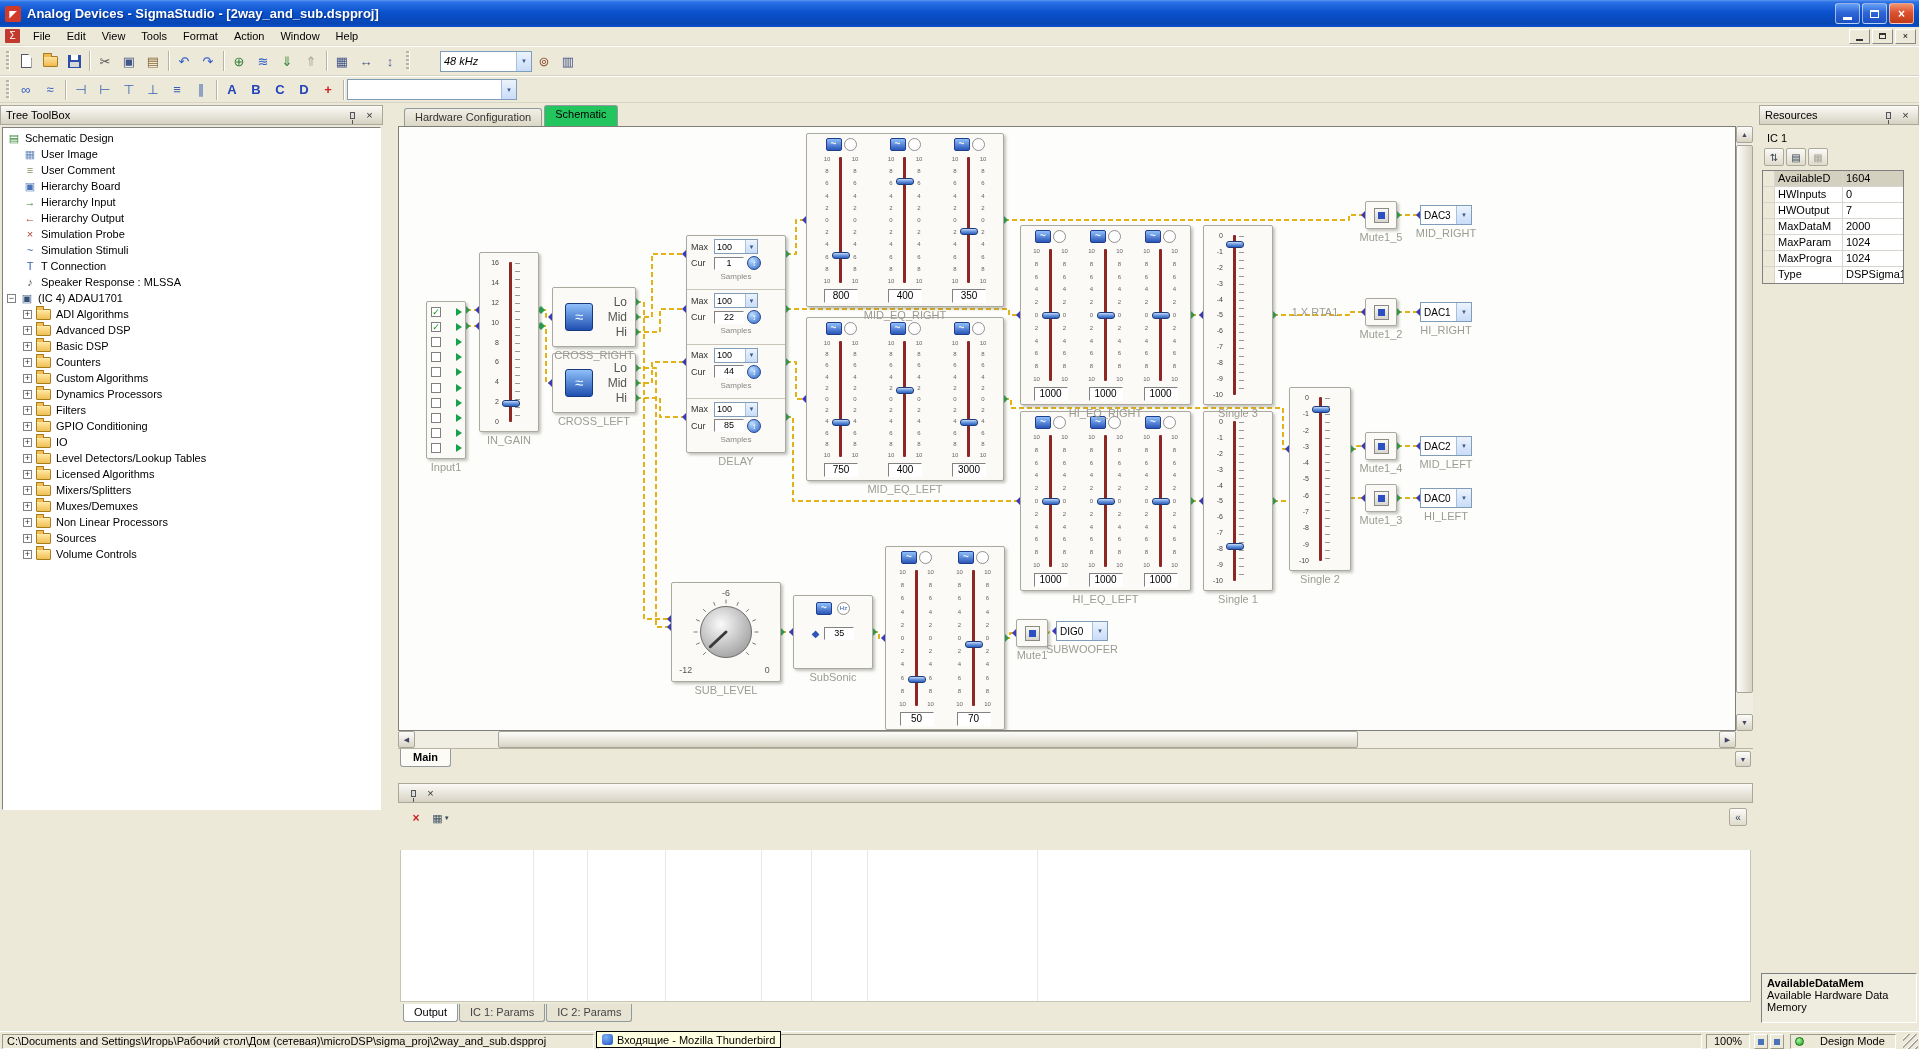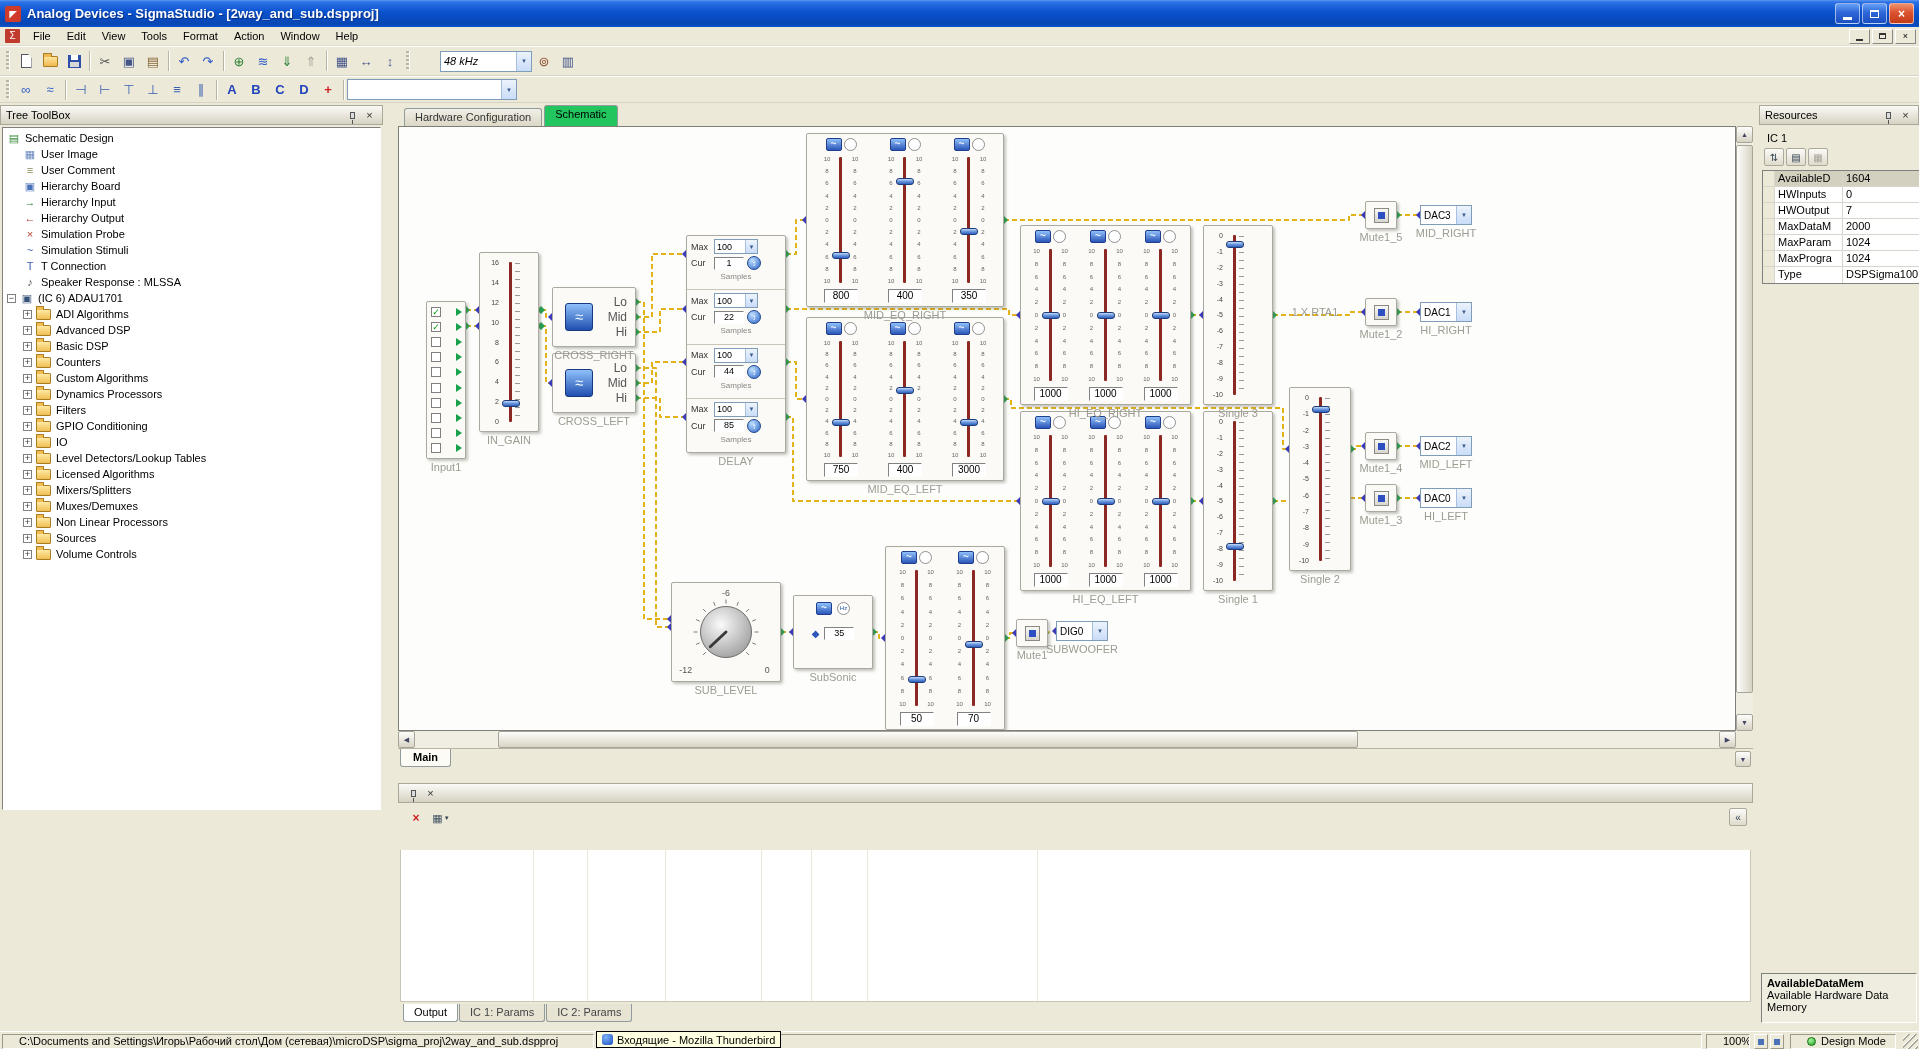--- a/index.html
+++ b/index.html
@@ -187,21 +187,21 @@
 
   
   #res-panel{position:absolute;left:1759px;top:105px;width:160px;height:926px;background:#ECE9D8}
   #res-header{left:0;top:0;width:160px}
   #res-ic{position:absolute;left:8px;top:27px}
   #res-tb{position:absolute;left:5px;top:43px;display:flex;gap:2px}
   .res-btn{width:20px;height:18px;border:1px solid #ACA89A;border-radius:2px;
     background:linear-gradient(#FBFAF7,#DFDBCC);display:flex;align-items:center;justify-content:center;
     font-size:10px;color:#345}
   .res-btn.dis{color:#A8A49A}
-  #res-grid{position:absolute;left:3px;top:65px;width:158px;background:#fff;border:1px solid #808080}
+  #res-grid{position:absolute;left:3px;top:65px;width:142px;background:#fff;border:1px solid #808080}
   .pg-row{display:flex;height:16px;border-bottom:1px solid #D8D6CC}
   .pg-row:last-child{border-bottom:none}
   .pg-row.sel{background:#D4D0C0}
   .pg-gutter{width:12px;background:#ECE9D8;border-right:1px solid #D8D6CC;flex:none}
   .pg-name{width:68px;padding:1px 3px;border-right:1px solid #D8D6CC;overflow:hidden;white-space:nowrap;flex:none}
   .pg-val{flex:1;padding:1px 3px;overflow:hidden;white-space:nowrap}
   #res-desc{position:absolute;left:2px;top:868px;width:156px;height:50px;border:1px solid;
     border-color:#808080 #fff #fff #808080;background:#EFEDE0;padding:3px 5px}
   #res-desc-title{font-weight:bold;display:block}
 
@@ -221,29 +221,29 @@
   #cap-body{position:absolute;left:2px;top:67px;right:2px;bottom:24px;background:#fff;border:1px solid #C8C5B5;border-top:none}
   .cap-sep{position:absolute;top:0;bottom:0;width:1px;background:#EAE8DC}
   #cap-tabs{position:absolute;left:2px;bottom:2px;right:2px;height:20px;display:flex;align-items:flex-start;padding-left:3px}
   .cap-tab{height:18px;padding:2px 10px;border:1px solid #919B9C;border-top:none;border-radius:0 0 3px 3px;
     background:#E8E4D4;margin-right:1px;color:#444}
   .cap-tab.active{background:#fff;color:#000}
 
   
   #statusbar{position:absolute;left:0;top:1031px;width:1919px;height:18px;background:#ECE9D8;border-top:1px solid #fff}
   .sb-sec{position:absolute;top:2px;height:15px;border:1px solid;border-color:#9D9A88 #FFF #FFF #9D9A88;
-    padding:0 16px;overflow:hidden;white-space:nowrap;line-height:13px}
+    padding:0 4px;overflow:hidden;white-space:nowrap;line-height:13px}
   #sb-path{left:2px;width:592px}
   #sb-mid{left:598px;width:1104px}
   #sb-zoom{left:1706px;width:44px;text-align:center}
   .sb-btn{position:absolute;top:2px;width:14px;height:15px;border:1px solid;border-color:#FFF #9D9A88 #9D9A88 #FFF;
     background:#ECE9D8;display:flex;align-items:center;justify-content:center}
   .sb-btn i{display:block;width:6px;height:6px;background:#4A72B8}
   #sb-zin{left:1754px}#sb-zout{left:1770px}
-  #sb-mode{left:1790px;width:106px;display:flex;align-items:center;gap:5px}
+  #sb-mode{left:1790px;width:106px;display:flex;align-items:center;gap:16px}
   .led{width:9px;height:9px;border-radius:50%;background:radial-gradient(circle at 35% 30%,#A8F5A0,#1FA51F);
     border:1px solid #127012;flex:none}
   #sb-grip{position:absolute;right:1px;top:2px;width:15px;height:15px;
     background:repeating-linear-gradient(135deg,transparent 0 3px,#fff 3px 4px,#A8A49A 4px 5px)}
 
   
   #tooltip{position:absolute;left:596px;top:1031px;height:17px;background:#FFFFE1;border:1px solid #000;
     display:flex;align-items:center;padding:0 5px;gap:4px;z-index:50}
   .tt-icon{width:11px;height:11px;border-radius:3px;background:radial-gradient(circle at 35% 30%,#7FB2F8,#1A4FC0);flex:none}
 </style>
@@ -443,21 +443,21 @@
         <div class="tree-text">T Connection</div>
       </div>
       <div class="tree-row">
         <div class="tree-indent"></div>
         <div class="tree-icon" style="color: rgb(85, 85, 85);">♪</div>
         <div class="tree-text">Speaker Response : MLSSA</div>
       </div>
       <div class="tree-row">
         <div class="expander">−</div>
         <div class="tree-icon" style="color: rgb(53, 82, 122);">▣</div>
-        <div class="tree-text">(IC 6) ADAU1701</div>
+        <div class="tree-text">(IC 4) ADAU1701</div>
       </div>
       <div class="tree-row">
         <div class="tree-indent"></div>
         <div class="expander">+</div>
         <div class="folder-ic"></div>
         <div class="tree-text">ADI Algorithms</div>
       </div>
       <div class="tree-row">
         <div class="tree-indent"></div>
         <div class="expander">+</div>

